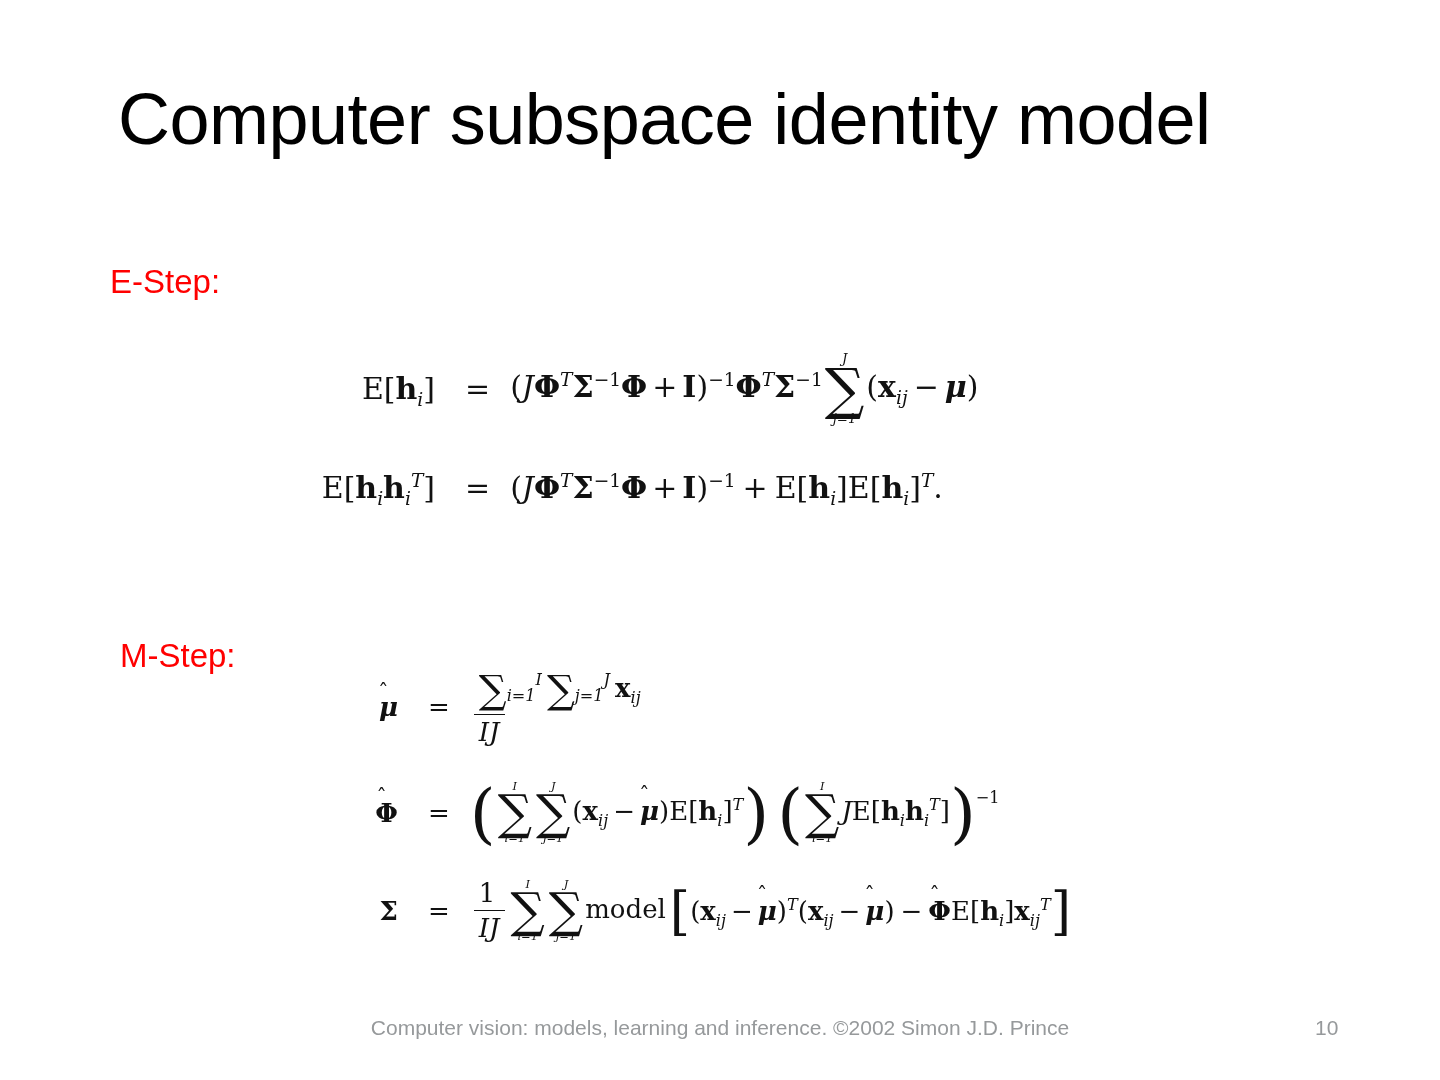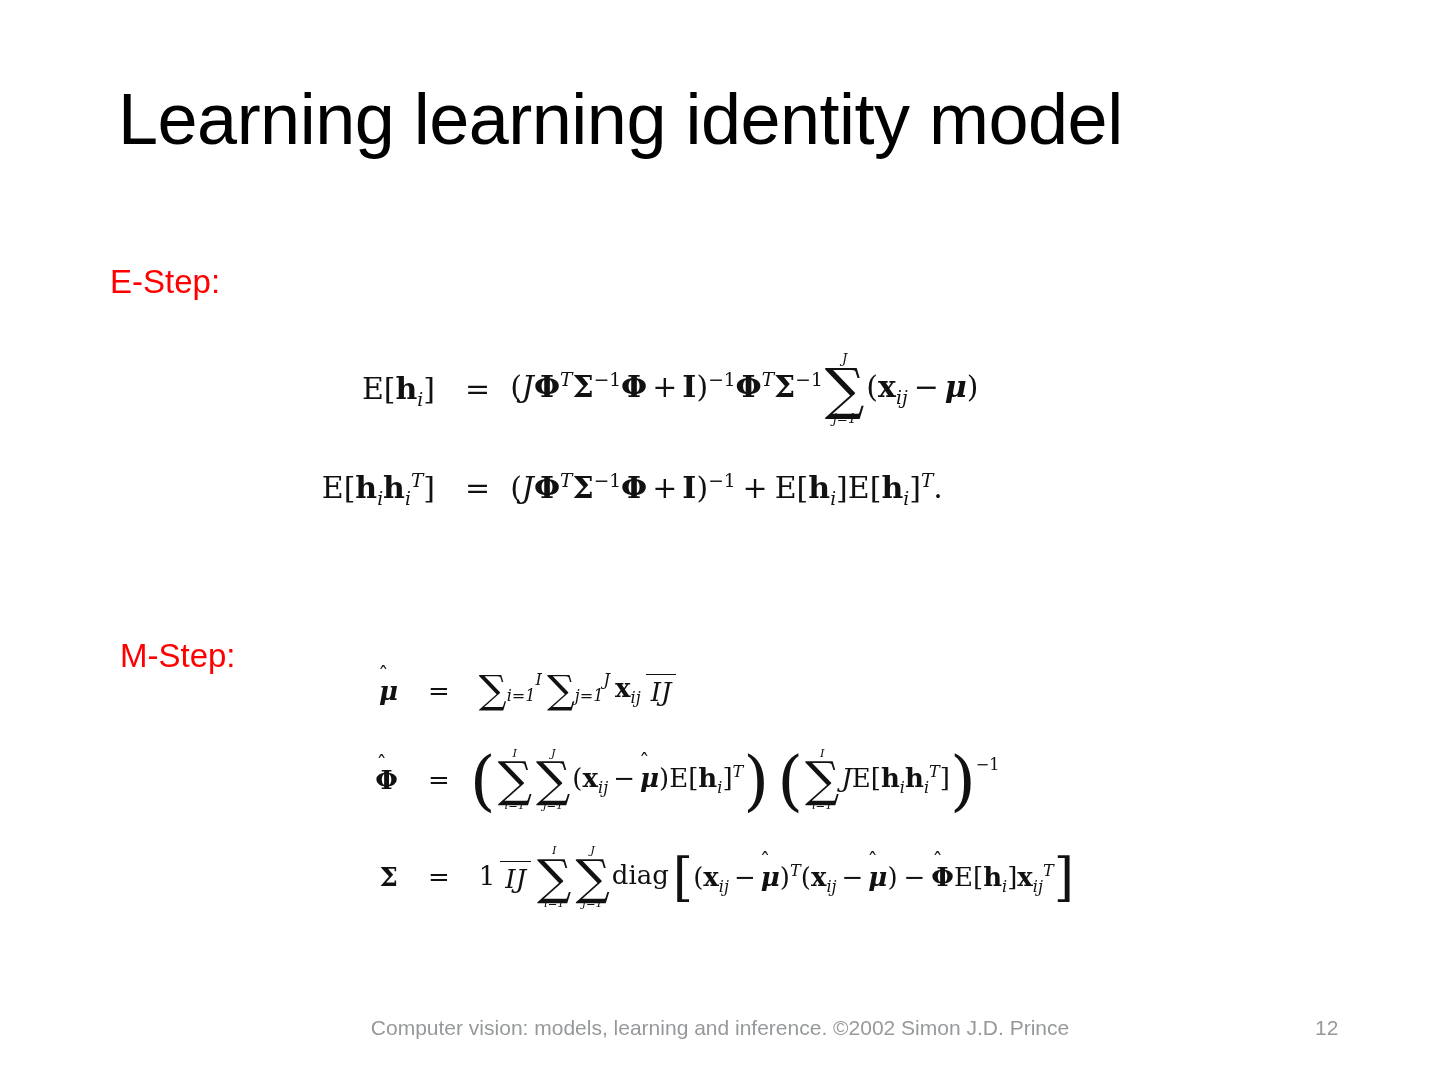--- a/index.html
+++ b/index.html
@@ -95,21 +95,22 @@
   }
   .sumin .sym {
     font-size: 1.5em;
     font-style: normal;
     vertical-align: -0.22em;
   }
 
   
   .frac {
     display: inline-flex;
-    align-items: center;
+    flex-direction: column;
+    align-items: flex-start;
     vertical-align: middle;
     margin: 0 4px;
     line-height: 1.12;
   }
   .frac .num { padding: 0 5px 2px 5px; }
   .frac .den { padding: 3px 5px 0 5px; border-top: 1.6px solid #111; }
 
   
   .delim {
     display: inline-block;
@@ -200,21 +201,21 @@
     font-size: 21px;
     color: #96999b;
     font-family: "Liberation Sans", sans-serif;
   }
 </style>
 </head>
 <body>
 
 <div class="slide">
 
-  <div class="slide-title">Learning learning identity model</div>
+  <div class="slide-title">Computer subspace identity model</div>
 
   <div class="step-label" id="estep-label">E-Step:</div>
 
   <div class="eqblock math" id="estep-eqs">
 
     <div class="lhs">
       <span class="up">E</span><span class="up">[</span><span class="mb">h</span><sub class="idx">i</sub><span class="up">]</span>
     </div>
     <div class="rel">=</div>
     <div class="rhs">
@@ -286,24 +287,24 @@
         <span class="num">1</span>
         <span class="den"><span class="mi">I</span><span class="mi">J</span></span>
       </span><span class="bigop">
           <span class="lim">I</span>
           <span class="sym">∑</span>
           <span class="lim">i=1</span>
         </span><span class="bigop">
           <span class="lim">J</span>
           <span class="sym">∑</span>
           <span class="lim">j=1</span>
-        </span><span class="up">diag</span><span class="grp" style="margin-left:4px">
+        </span><span class="up">model</span><span class="grp" style="margin-left:4px">
         <span class="delim brack-big">[</span>
         <span class="body"><span class="up">(</span><span class="mb">x</span><sub class="idx"><span>i</span><span>j</span></sub><span class="up" style="margin:0 5px">−</span><span class="hat mbi"><span class="acc">̂</span><span>μ</span></span><span class="up">)</span><sup class="exp">T</sup><span class="up">(</span><span class="mb">x</span><sub class="idx"><span>i</span><span>j</span></sub><span class="up" style="margin:0 5px">−</span><span class="hat mbi"><span class="acc">̂</span><span>μ</span></span><span class="up">)</span><span class="up" style="margin:0 6px">−</span><span class="hat mb"><span class="acc">̂</span><span>Φ</span></span><span class="up">E</span><span class="up">[</span><span class="mb">h</span><sub class="idx">i</sub><span class="up">]</span><span class="mb">x</span><sub class="idx"><span>i</span><span>j</span></sub><sup class="exp">T</sup></span>
         <span class="delim brack-big">]</span>
       </span>
     </div>
   </div>
 
   <div class="footer-text">Computer vision: models, learning and inference.  ©2002 Simon J.D. Prince</div>
-  <div class="page-number">12</div>
+  <div class="page-number">10</div>
 
 </div>
 
 </body></html>

